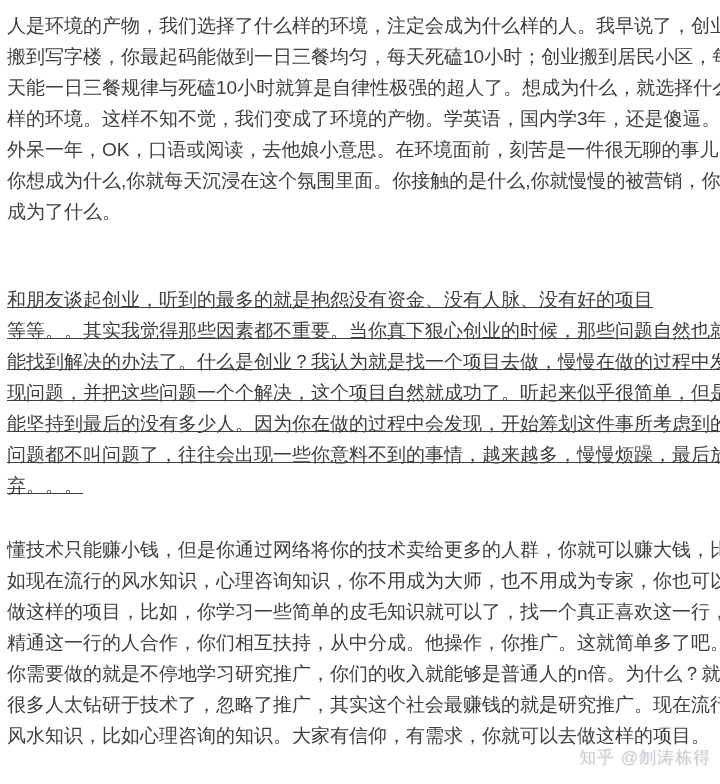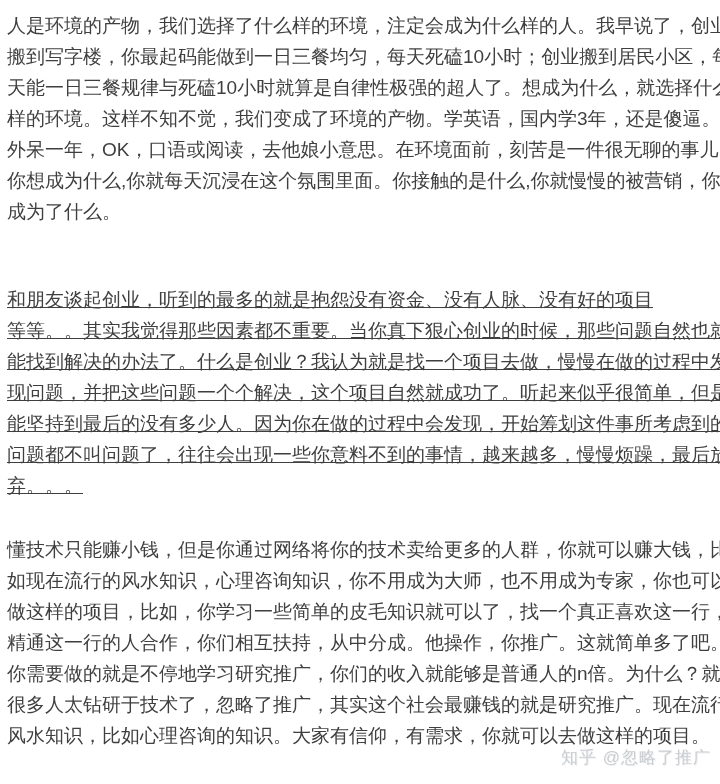--- a/index.html
+++ b/index.html
@@ -67,13 +67,13 @@
 弃。。。</div>
   <div class="para p3">懂技术只能赚小钱，但是你通过网络将你的技术卖给更多的人群，你就可以赚大钱，比
 如现在流行的风水知识，心理咨询知识，你不用成为大师，也不用成为专家，你也可以
 做这样的项目，比如，你学习一些简单的皮毛知识就可以了，找一个真正喜欢这一行，
 精通这一行的人合作，你们相互扶持，从中分成。他操作，你推广。这就简单多了吧。
 你需要做的就是不停地学习研究推广，你们的收入就能够是普通人的n倍。为什么？就是
 很多人太钻研于技术了，忽略了推广，其实这个社会最赚钱的就是研究推广。现在流行
 风水知识，比如心理咨询的知识。大家有信仰，有需求，你就可以去做这样的项目。</div>
 </div>
 
-<div class="watermark">知乎 @忽略了推广</div>
+<div class="watermark">知乎 @刎涛栋得</div>
 
 </body></html>

